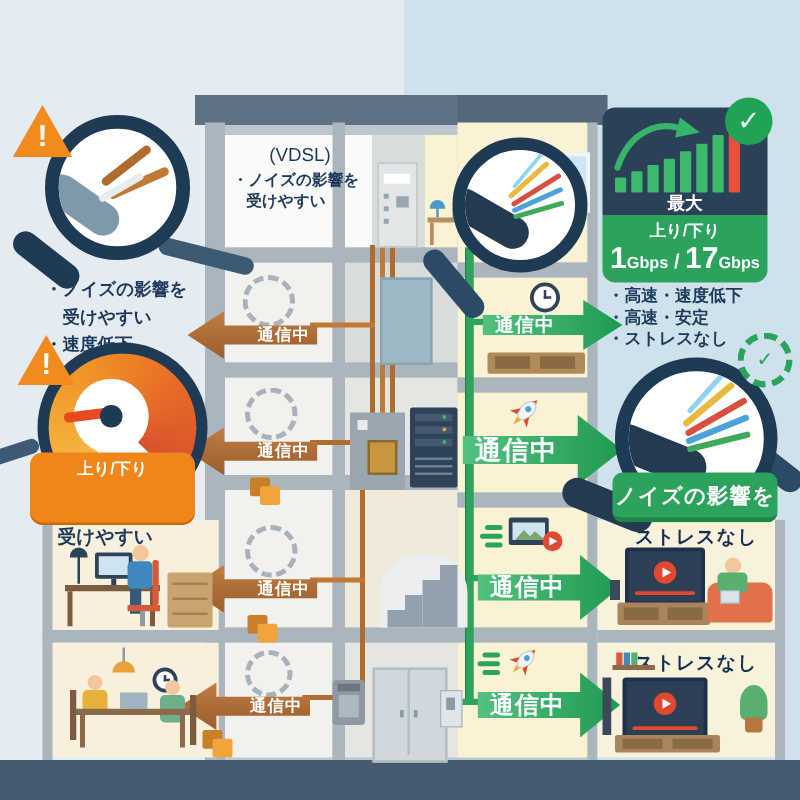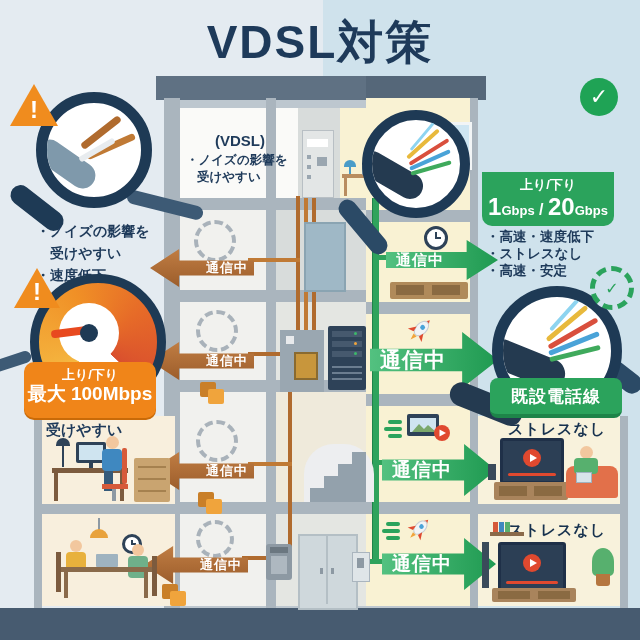--- a/index.html
+++ b/index.html
@@ -54,21 +54,20 @@
 </style>
 </head>
 <body>
 
 <div id="stage">
 
   <div class="abs" style="left:0;top:0;width:323px;height:640px;background:#e4ebf1;"></div>
   <div class="abs" style="left:323px;top:0;width:317px;height:640px;background:#cfe2ec;"></div>
   <div class="abs" style="left:0;top:608px;width:640px;height:32px;background:#475b70;"></div>
 
-  <div class="abs nv" style="left:0;top:12px;width:640px;text-align:center;font-size:46px;font-weight:800;letter-spacing:2px;">VDSL対策</div>
 
   <div class="abs" style="left:164px;top:98px;width:312px;height:510px;background:#bdc7cf;"></div>
   <div class="abs" style="left:156px;top:76px;width:330px;height:24px;background:#5f7183;"></div>
   <div class="abs" style="left:366px;top:76px;width:120px;height:24px;background:rgba(20,30,50,0.12);"></div>
 
   <div class="room" style="left:180px;top:108px;width:118px;height:90px;background:#fafaf8;"></div>
   <div class="room" style="left:180px;top:210px;width:86px;height:80px;background:#f1f1ee;"></div>
   <div class="room" style="left:180px;top:302px;width:86px;height:78px;background:#f1f1ee;"></div>
   <div class="room" style="left:180px;top:392px;width:86px;height:110px;background:#f1f1ee;"></div>
   <div class="room" style="left:180px;top:514px;width:86px;height:92px;background:#f1f1ee;"></div>
@@ -119,21 +118,21 @@
   <div class="cable-o2" style="left:248px;top:462px;width:44px;height:4px;"></div>
   <div class="cable-o" style="left:242px;top:556px;width:50px;height:4px;"></div>
 
   <div class="cable-g" style="left:372px;top:198px;width:6px;height:366px;border-left:1px solid #1e8449;"></div>
   <div class="cable-g" style="left:378px;top:255px;width:14px;height:5px;"></div>
   <div class="cable-g" style="left:378px;top:352px;width:14px;height:5px;"></div>
   <div class="cable-g" style="left:378px;top:460px;width:14px;height:5px;"></div>
   <div class="cable-g" style="left:362px;top:559px;width:26px;height:5px;"></div>
 
   <div class="abs nv" style="left:184px;top:116px;width:112px;text-align:center;">
-    <div style="font-size:15px;font-weight:700;margin-top:16px;">(VDSL)</div>
+    <div style="font-size:15px;font-weight:400;">(VDSL)</div>
     <div style="text-align:left;padding-left:2px;margin-top:3px;">
       <div style="font-size:12.5px;font-weight:bold;">・ノイズの影響を</div>
       <div style="font-size:12.5px;font-weight:bold;padding-left:11px;">受けやすい</div>
     </div>
   </div>
   <div class="abs" style="left:302px;top:130px;width:30px;height:66px;background:#e3e6e6;border:1px solid #b8bfc4;">
     <div class="abs" style="left:4px;top:8px;width:21px;height:8px;background:#fff;"></div>
     <div class="abs" style="left:14px;top:26px;width:10px;height:9px;background:#9aa6b0;"></div>
     <div class="abs" style="left:4px;top:24px;width:4px;height:4px;background:#9aa6b0;"></div>
     <div class="abs" style="left:4px;top:34px;width:4px;height:4px;background:#9aa6b0;"></div>
@@ -382,63 +381,79 @@
     <div class="abs" style="left:12px;top:45px;width:40px;height:8px;background:#e8491f;border-radius:4px;transform:rotate(-7deg);"></div>
     <div class="abs" style="left:41px;top:41px;width:18px;height:18px;border-radius:50%;background:#1e3a55;"></div>
   </div>
   <div class="warn" style="left:14px;top:268px;width:46px;height:40px;">
     <span>!</span>
     </div>
 
   <div class="abs" style="left:24px;top:362px;width:132px;height:56px;background:#f08519;border-radius:10px;color:#fff;text-align:center;
               box-shadow:0 2px 0 #c96a08;">
     <div style="font-size:13px;font-weight:bold;margin-top:4px;">上り/下り</div>
-    <div style="font-size:19px;font-weight:800;line-height:20px;">最大 100Mbps</div>
   </div>
 
   <div class="handle" style="left:330px;top:218px;width:66px;height:18px;transform:rotate(50deg);background:#2b4a66;"></div>
   <div class="mag" style="left:362px;top:110px;width:88px;height:88px;border-width:10px;">
     <div class="abs" style="left:-16px;top:42px;width:70px;height:26px;background:#243a50;border-radius:13px;transform:rotate(30deg);"></div>
     <div class="abs" style="left:30px;top:22px;width:42px;height:4px;background:#e8b93c;border-radius:2px;transform:rotate(-42deg);"></div>
     <div class="abs" style="left:34px;top:30px;width:46px;height:4px;background:#d94f3d;border-radius:2px;transform:rotate(-32deg);"></div>
     <div class="abs" style="left:36px;top:38px;width:44px;height:4px;background:#4aa3d8;border-radius:2px;transform:rotate(-24deg);"></div>
     <div class="abs" style="left:38px;top:46px;width:42px;height:4px;background:#3faa5c;border-radius:2px;transform:rotate(-16deg);"></div>
     <div class="abs" style="left:32px;top:14px;width:38px;height:3px;background:#8ed4f0;border-radius:2px;transform:rotate(-50deg);"></div>
   </div>
 
   <div class="abs" style="left:482px;top:86px;width:132px;height:140px;">
+    <div class="abs" style="left:0;top:0;width:132px;height:86px;background:#2a4158;border-radius:10px 10px 0 0;">
+      <svg class="abs" style="left:4px;top:4px;" width="78" height="48" viewBox="0 0 78 48">
+        <path d="M8 44 C18 14 42 6 62 14" fill="none" stroke="#35b46a" stroke-width="5" stroke-linecap="round"></path>
+        <path d="M58 4 L74 16 L54 20 Z" fill="#35b46a"></path>
+      </svg>
+      <div class="abs" style="left:10px;bottom:18px;width:114px;height:56px;display:flex;align-items:flex-end;gap:4px;">
+          <div class="bar" style="height: 12px; background: rgb(60, 185, 106);"></div>
+          <div class="bar" style="height: 17px; background: rgb(60, 185, 106);"></div>
+          <div class="bar" style="height: 22px; background: rgb(60, 185, 106);"></div>
+          <div class="bar" style="height: 27px; background: rgb(60, 185, 106);"></div>
+          <div class="bar" style="height: 33px; background: rgb(60, 185, 106);"></div>
+          <div class="bar" style="height: 39px; background: rgb(60, 185, 106);"></div>
+          <div class="bar" style="height: 46px; background: rgb(60, 185, 106);"></div>
+          <div class="bar" style="height: 54px; background: rgb(232, 80, 60);"></div>
+        </div>
+      <div class="abs" style="left:0;bottom:0;width:132px;text-align:center;color:#fff;font-weight:800;font-size:14px;">最大</div>
+    </div>
     <div class="abs" style="left:0;top:86px;width:132px;height:54px;background:#2ba35c;border-radius:0 0 10px 10px;color:#fff;text-align:center;">
       <div style="font-size:13px;font-weight:bold;margin-top:4px;">上り/下り</div>
       <div style="font-weight:800;line-height:26px;">
-        <span style="font-size:24px;">1</span><span style="font-size:13px;">Gbps</span><span style="font-size:16px;"> / </span><span style="font-size:24px;">20</span><span style="font-size:13px;">Gbps</span>
+        <span style="font-size:24px;">1</span><span style="font-size:13px;">Gbps</span><span style="font-size:16px;"> / </span><span style="font-size:24px;">17</span><span style="font-size:13px;">Gbps</span>
       </div>
     </div>
   </div>
   <div class="abs" style="left:580px;top:78px;width:38px;height:38px;border-radius:50%;background:#1fa355;display:flex;align-items:center;justify-content:center;">
     <span style="color:#fff;font-weight:800;font-size:22px;">✓</span>
     </div>
 
   <div class="bullets" style="left:486px;top:228px;font-size:13.5px;line-height:17px;">
     <div>・高速・速度低下</div>
+    <div>・高速・安定</div>
     <div>・ストレスなし</div>
-    <div>・高速・安定</div>
   </div>
 
   <div class="handle" style="left:588px;top:362px;width:58px;height:20px;transform:rotate(38deg);background:#2b4a66;"></div>
   <div class="abs" style="left:448px;top:392px;width:76px;height:24px;background:#243a50;border-radius:12px;transform:rotate(22deg);"></div>
   <div class="mag" style="left:492px;top:286px;width:108px;height:108px;">
     <div class="abs" style="left:-18px;top:52px;width:82px;height:30px;background:#243a50;border-radius:15px;transform:rotate(22deg);"></div>
     <div class="abs" style="left:38px;top:24px;width:52px;height:5px;background:#e8b93c;border-radius:3px;transform:rotate(-40deg);"></div>
     <div class="abs" style="left:42px;top:34px;width:56px;height:5px;background:#d94f3d;border-radius:3px;transform:rotate(-30deg);"></div>
     <div class="abs" style="left:44px;top:44px;width:54px;height:5px;background:#4aa3d8;border-radius:3px;transform:rotate(-22deg);"></div>
     <div class="abs" style="left:46px;top:54px;width:52px;height:5px;background:#3faa5c;border-radius:3px;transform:rotate(-14deg);"></div>
     <div class="abs" style="left:40px;top:14px;width:46px;height:4px;background:#8ed4f0;border-radius:2px;transform:rotate(-48deg);"></div>
   </div>
   <div class="abs" style="left:590px;top:266px;width:34px;height:34px;border-radius:50%;border:5px dashed #2ba35c;background:#cfe2ec;display:flex;align-items:center;justify-content:center;">
     <span style="color:#2ba35c;font-weight:800;font-size:16px;">✓</span>
     </div>
 
   <div class="abs" style="left:490px;top:378px;width:132px;height:36px;background:#2ba35c;border-radius:8px;border-bottom:4px solid #1e8449;
               display:flex;align-items:center;justify-content:center;">
-    <span style="color:#fff;font-weight:800;font-size:17px;letter-spacing:1px;">既設電話線</span>
+    <span style="color:#fff;font-weight:800;font-size:17px;letter-spacing:1px;">ノイズの影響を</span>
     </div>
 
 </div>
 
 </body></html>

